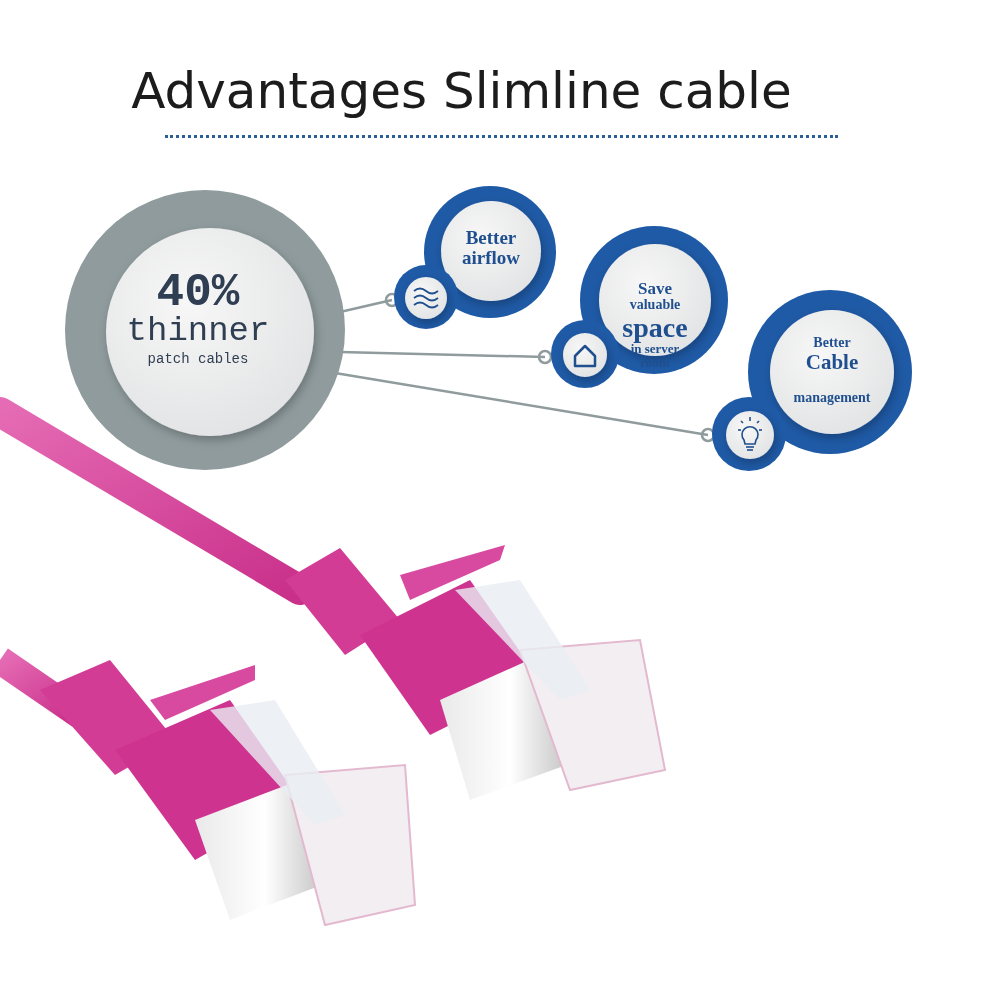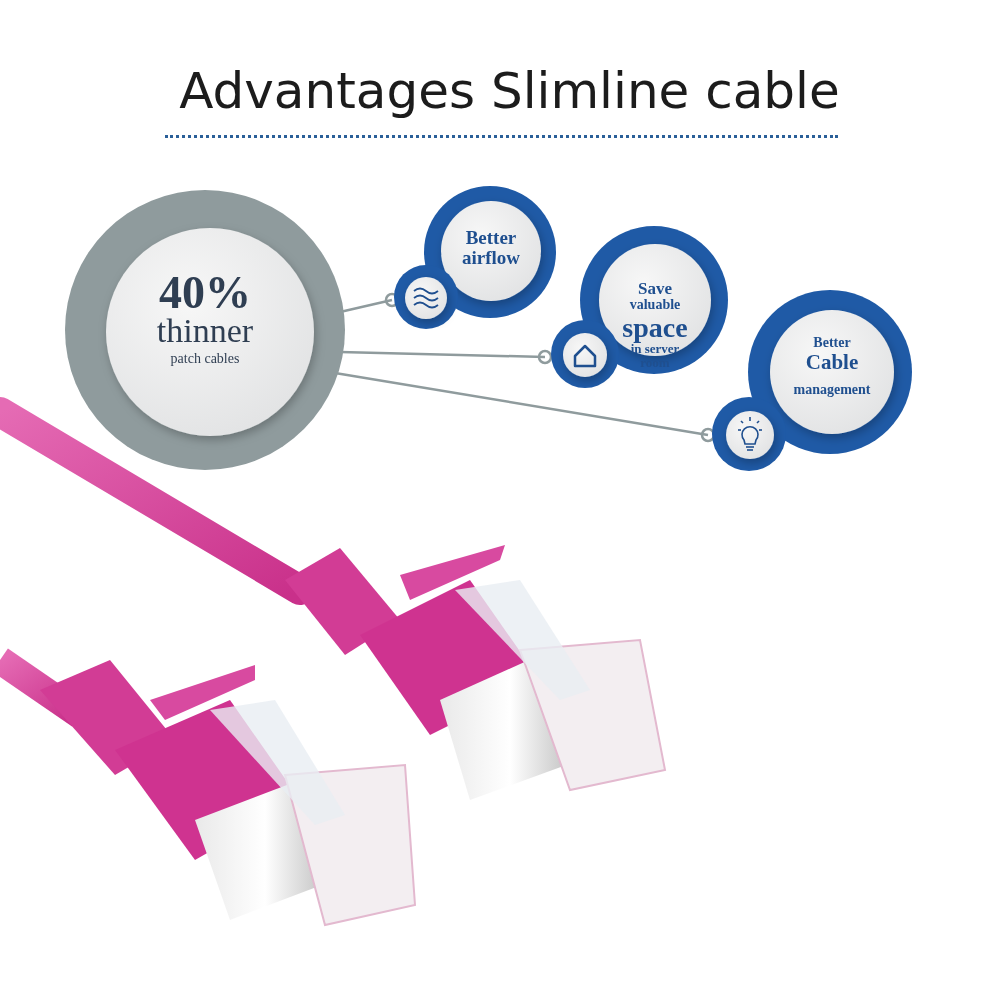--- a/index.html
+++ b/index.html
@@ -1,21 +1,21 @@
 <!DOCTYPE html>
 <html><head>
 <meta charset="utf-8">
 <style>
   html,body{margin:0;padding:0;background:#fff;}
   body{width:1000px;height:1000px;position:relative;overflow:hidden;font-family:"DejaVu Sans",sans-serif;}
-  .title{position:absolute;left:0;top:62px;width:923px;text-align:center;font-family:"DejaVu Sans",sans-serif;font-size:50px;color:#1c1c1c;letter-spacing:0px;margin-left:48px;}
+  .title{position:absolute;left:0;top:62px;width:923px;text-align:center;font-family:"DejaVu Sans",sans-serif;font-size:50px;color:#1c1c1c;letter-spacing:0px;}
   .title-rule{position:absolute;left:165px;top:135px;width:673px;height:0;border-top:3px dotted #2a5f98;}
   svg.scene{position:absolute;left:0;top:0;}
   .txt{position:absolute;text-align:center;font-family:Liberation Serif, serif;font-weight:bold;color:#1f4f8f;line-height:1.05;}
-  .big-txt{position:absolute;left:105px;top:270px;width:200px;text-align:center;color:#2f3e52;font-family:Liberation Serif, serif;line-height:1.0;}
+  .big-txt{position:absolute;left:98px;top:270px;width:200px;text-align:center;color:#2f3e52;font-family:Liberation Mono, monospace;line-height:1.0;}
 </style>
 </head>
 <body>
 
 <div class="title">Advantages Slimline cable</div>
 <div class="title-rule"></div>
 
 <svg class="scene" width="1000" height="1000" viewBox="0 0 1000 1000">
   <defs>
     <radialGradient id="inner" cx="40%" cy="35%" r="70%">
@@ -127,14 +127,14 @@
   <div style="font-size:17px;">Save</div>
   <div style="font-size:14px;">valuable</div>
   <div style="font-size:28px;">space</div>
   <div style="font-size:13px;">in server</div>
   <div style="font-size:13px;">room</div>
 </div>
 
 <div class="txt" style="left:772px;top:336px;width:120px;">
   <div style="font-size:14px;">Better</div>
   <div style="font-size:21px;">Cable</div>
-  <div style="font-size:14px;margin-top:10px;">management</div>
+  <div style="font-size:14px;margin-top:18px;">management</div>
 </div>
 
 </body></html>

